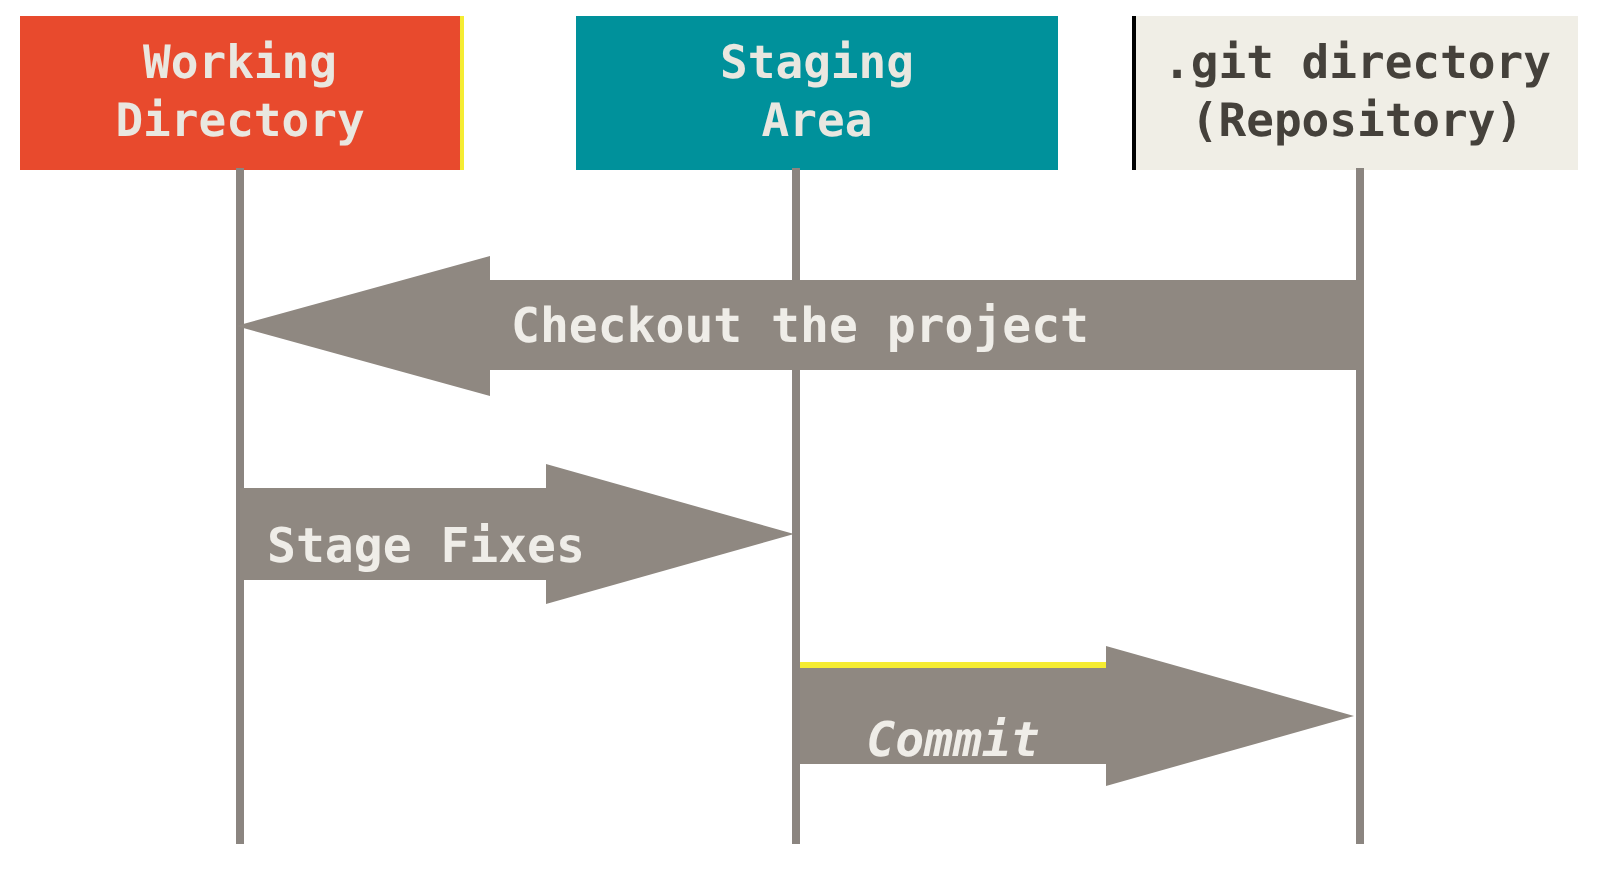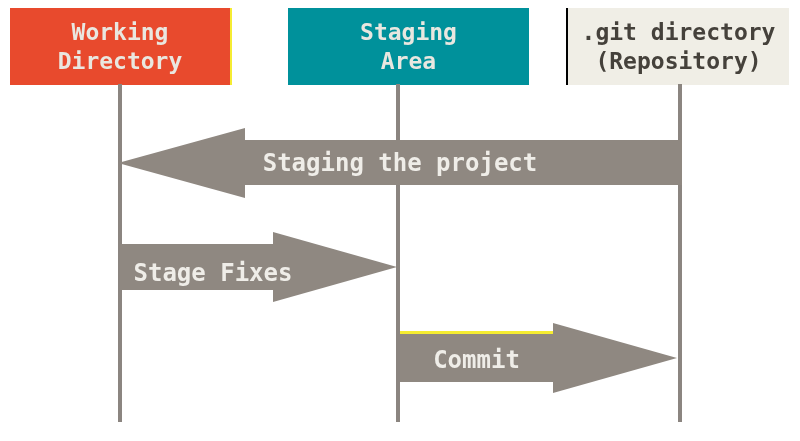--- a/index.html
+++ b/index.html
@@ -110,21 +110,21 @@
     left: 400px; top: 331px; width: 153px; height: 51px;
     border-top: 3px solid #f5ec32;
     box-sizing: border-box;
   }
   .commit-head {
     left: 553px; top: 323px;
     border-top: 35px solid transparent;
     border-bottom: 35px solid transparent;
     border-left: 124px solid #8f8881;
   }
-  .commit-label { left: 400px; top: 336px; width: 153px; height: 48px; }
+  .commit-label { left: 400px; top: 346px; width: 153px; height: 48px; font-style: italic; }
 </style>
 </head>
 <body>
 
 <div class="canvas">
 
   <div class="box box-wd">
     <span>Working
 Directory</span>
   </div>
@@ -137,21 +137,21 @@
 (Repository)</span>
   </div>
 
   <div class="lifeline lifeline-wd"></div>
   <div class="lifeline lifeline-sa"></div>
   <div class="lifeline lifeline-git"></div>
 
   <div>
     <div class="arrow-body checkout-body"></div>
     <div class="arrow-head checkout-head"></div>
-    <div class="arrow-label checkout-label">Staging the project</div>
+    <div class="arrow-label checkout-label">Checkout the project</div>
   </div>
 
   <div>
     <div class="arrow-body stage-body"></div>
     <div class="arrow-head stage-head"></div>
     <div class="arrow-label stage-label">Stage Fixes</div>
   </div>
 
   <div>
     <div class="arrow-body commit-body"></div>

